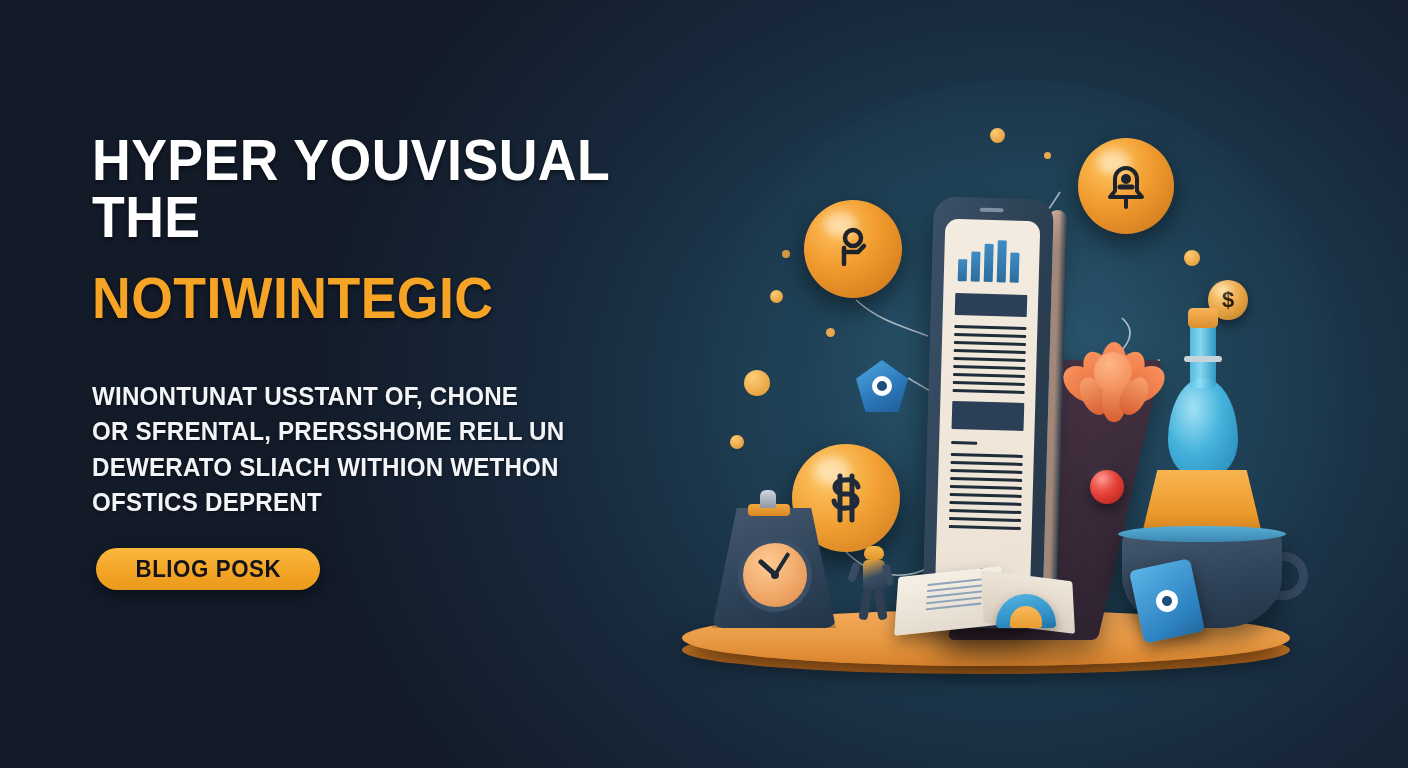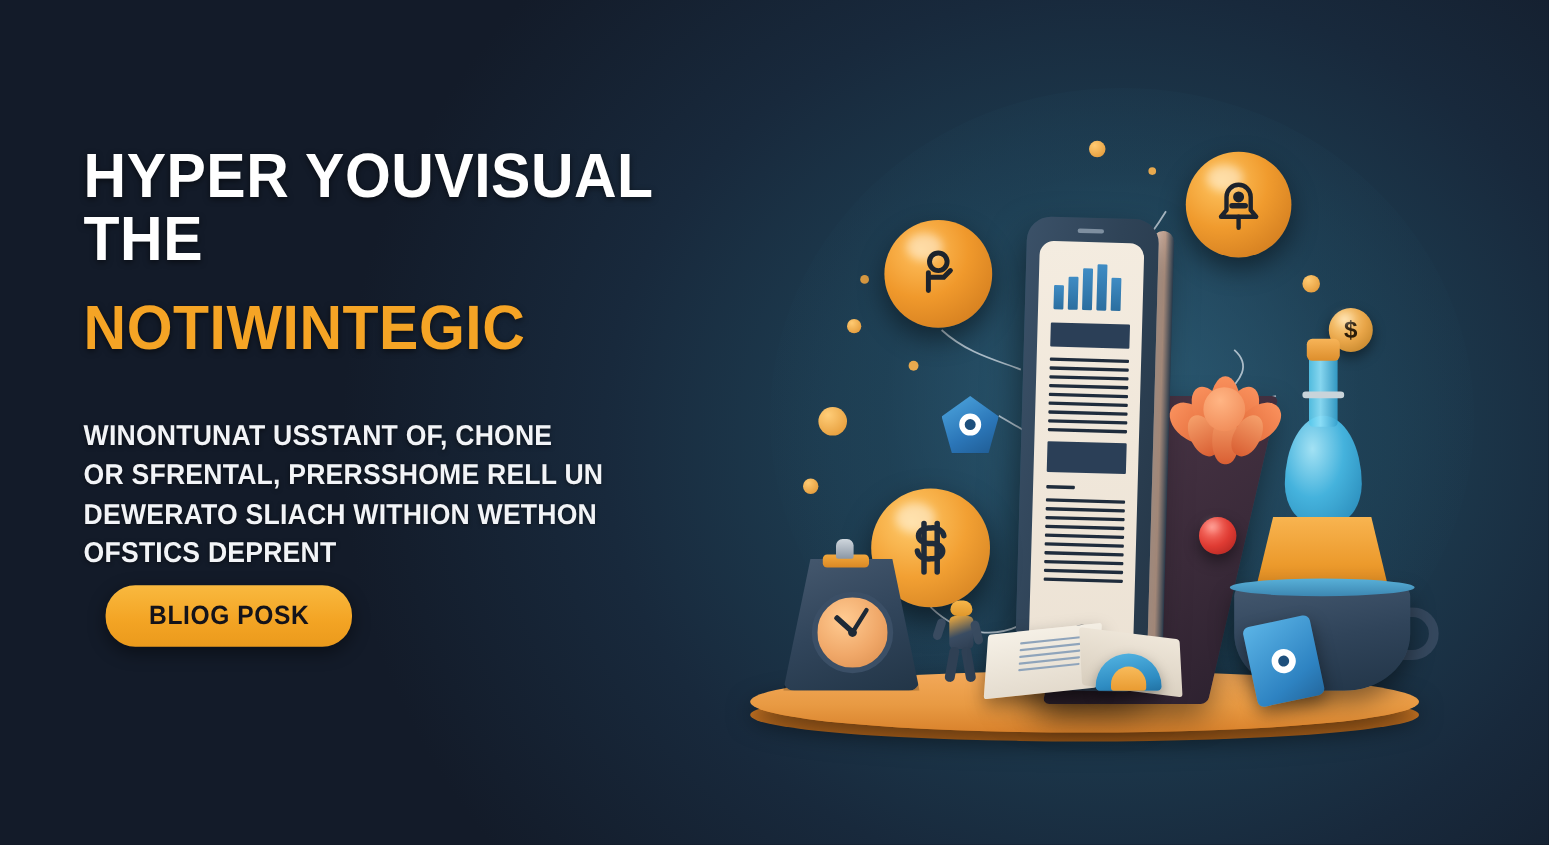--- a/index.html
+++ b/index.html
@@ -12,21 +12,21 @@
   #banner {
     position:absolute; inset:0;
     width:1408px; height:768px;
     background:
       radial-gradient(ellipse 700px 620px at 1010px 400px, #22485e 0%, #1d3c50 36%, #18293c 66%, #131b29 100%),
       linear-gradient(105deg, #121927 0%, #131b29 45%, #152238 75%, #0f1622 100%);
     overflow:hidden;
   }
   
   .copy {
-    position:absolute; left:76px; top:132px; width:620px;
+    position:absolute; left:92px; top:132px; width:620px;
   }
   .headline {
     font-size:57px; line-height:1.0; font-weight:bold;
     letter-spacing:0.5px; color:#ffffff;
     text-transform:uppercase;
     transform:scaleX(0.94); transform-origin:left center;
     text-shadow:0 2px 6px rgba(0,0,0,.55);
   }
   .headline-2 {
     font-size:57px; line-height:1.0; font-weight:bold;
@@ -36,22 +36,22 @@
     text-shadow:0 2px 6px rgba(0,0,0,.55);
   }
   .subcopy {
     margin-top:52px; width:510px;
     font-size:26px; line-height:1.36; font-weight:bold;
     color:#f2f4f7; text-transform:uppercase; letter-spacing:0.2px;
     transform:scaleX(0.93); transform-origin:left center;
     text-shadow:0 1px 4px rgba(0,0,0,.5);
   }
   .cta {
-    position:absolute; left:96px; top:532px;
-    width:224px; height:56px; border:none; border-radius:27px;
+    position:absolute; left:96px; top:548px;
+    width:224px; height:42px; border:none; border-radius:27px;
     background:linear-gradient(180deg,#f9b93f 0%, #f3a424 58%, #eb9a1c 100%);
     color:#14131a; font-family:"Liberation Sans", sans-serif;
     font-size:24px; font-weight:bold; letter-spacing:0.6px;
     text-transform:uppercase; cursor:pointer;
     box-shadow:0 5px 16px rgba(0,0,0,.45);
     display:flex; align-items:center; justify-content:center;
   }
   .cta span { transform:scaleX(0.93); display:block; }
   
   .illus { position:absolute; left:660px; top:60px; width:700px; height:660px; }

